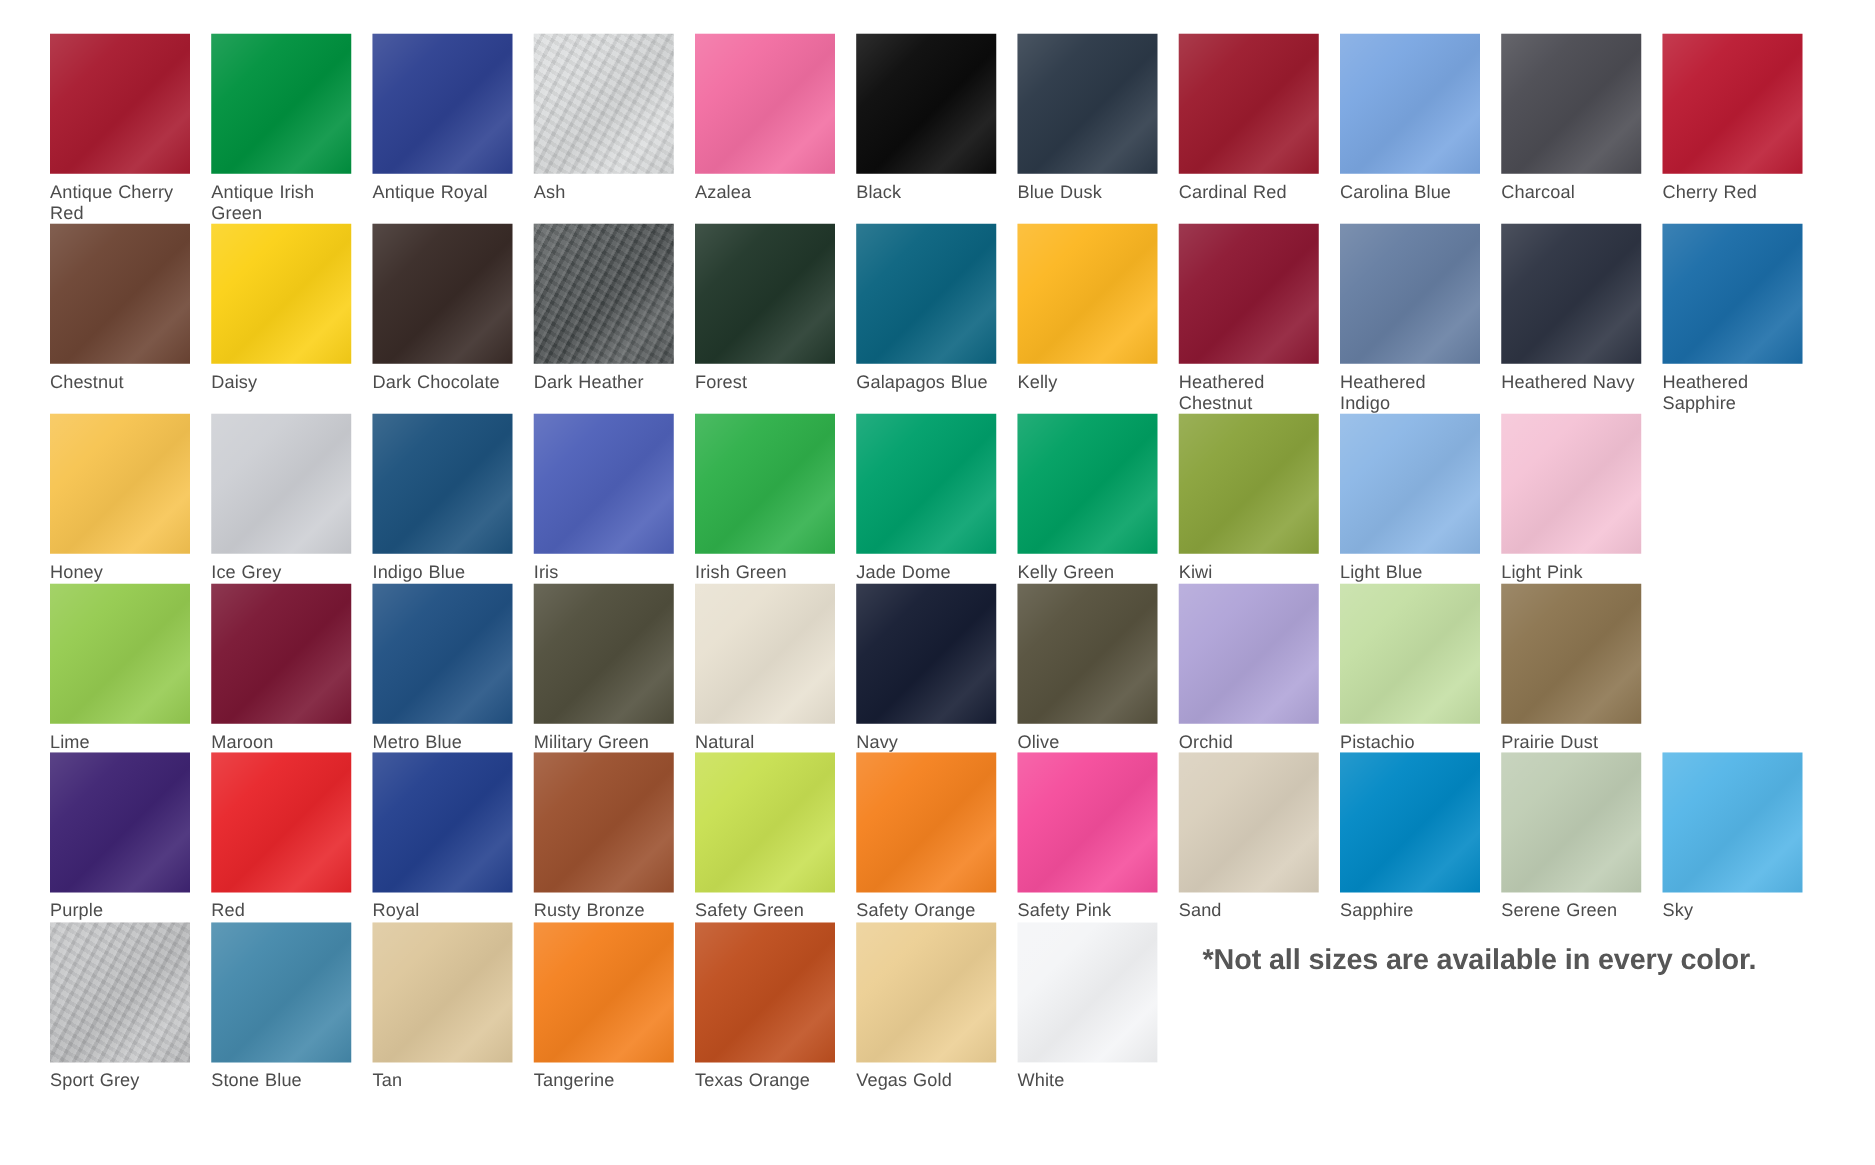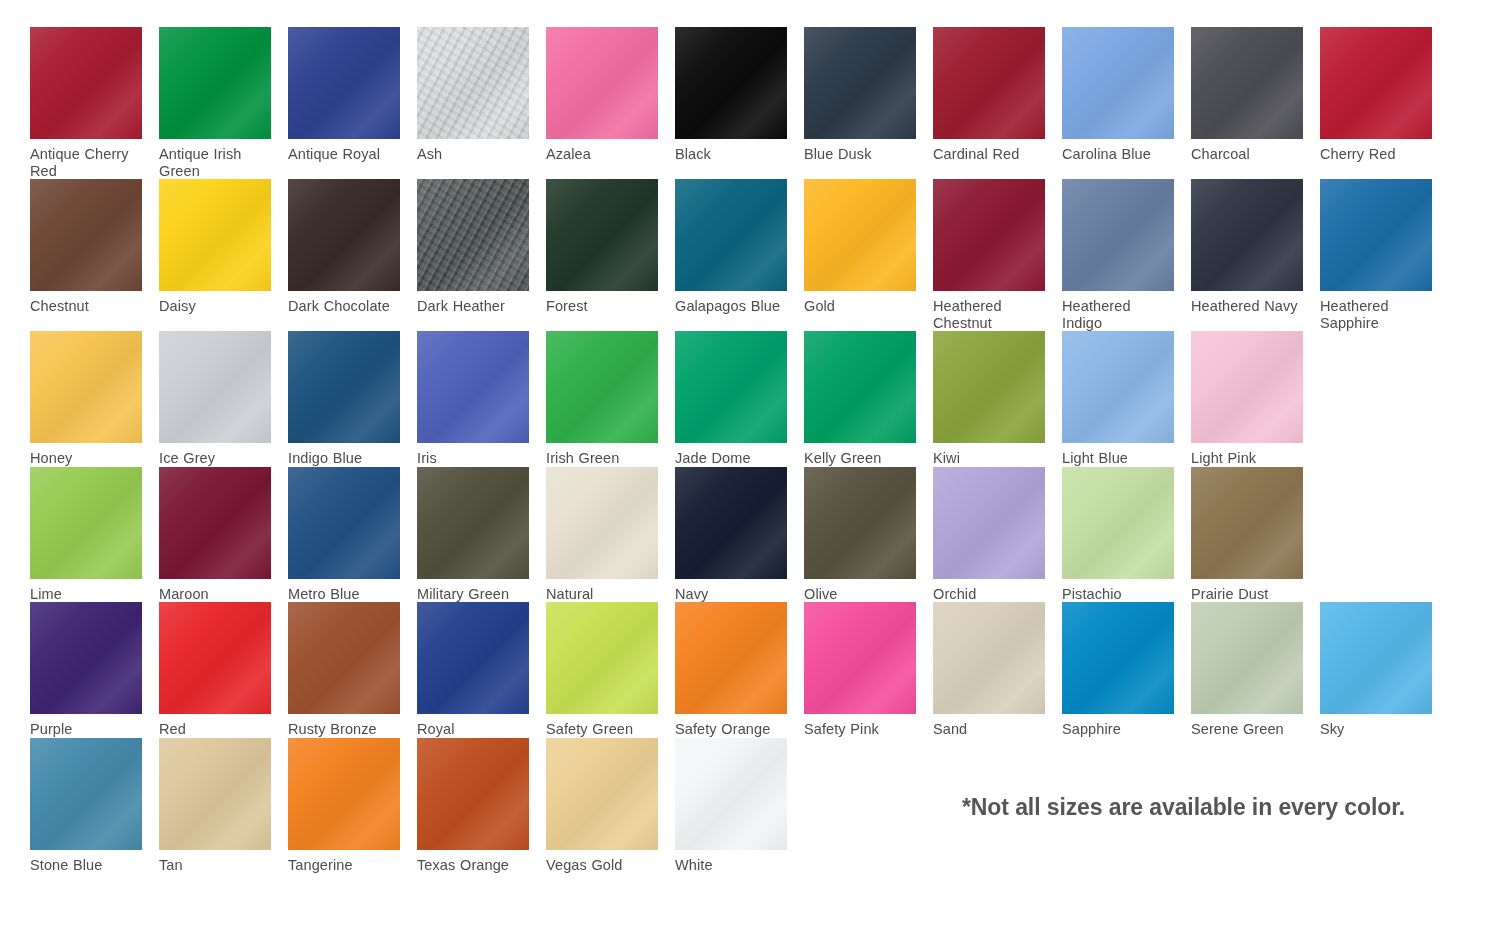--- a/index.html
+++ b/index.html
@@ -12,21 +12,21 @@
     width: 1500px;
     height: 932px;
     font-family: "Liberation Sans", sans-serif;
     overflow: hidden;
   }
   #chart-root {
     position: relative;
     width: 1500px;
     height: 932px;
     box-sizing: border-box;
-    padding: 27px 0 0 30px;
+    padding: 27px 0 0 40px;
   }
   .swatch-grid {
     display: block;
   }
   .swatch-row {
     display: flex;
     align-items: flex-start;
   }
   .swatch-cell {
     width: 129px;
@@ -69,21 +69,21 @@
     font-size: 14.5px;
     line-height: 16.5px;
     color: #4c4c4c;
     letter-spacing: .1px;
     word-spacing: .5px;
     max-width: 112px;
   }
   .footnote {
     position: absolute;
     left: 962px;
-    top: 793px;
+    top: 753px;
     font-size: 23px;
     line-height: 28px;
     font-weight: bold;
     color: #565656;
     letter-spacing: -0.1px;
     white-space: nowrap;
   }
 </style>
 </head>
 <body>
@@ -156,21 +156,21 @@
         <div class="swatch-cell">
           <div class="swatch-chip" style="background-color: rgb(33, 55, 42);"></div>
           <div class="swatch-label">Forest</div>
         </div>
         <div class="swatch-cell">
           <div class="swatch-chip" style="background-color: rgb(11, 100, 128);"></div>
           <div class="swatch-label">Galapagos Blue</div>
         </div>
         <div class="swatch-cell">
           <div class="swatch-chip" style="background-color: rgb(252, 183, 34);"></div>
-          <div class="swatch-label">Gold</div>
+          <div class="swatch-label">Kelly</div>
         </div>
         <div class="swatch-cell">
           <div class="swatch-chip" style="background-color: rgb(141, 24, 51);"></div>
           <div class="swatch-label">Heathered Chestnut</div>
         </div>
         <div class="swatch-cell">
           <div class="swatch-chip" style="background-color: rgb(102, 126, 162);"></div>
           <div class="swatch-label">Heathered Indigo</div>
         </div>
         <div class="swatch-cell">
@@ -269,28 +269,28 @@
       <div class="swatch-row">
         <div class="swatch-cell">
           <div class="swatch-chip" style="background-color: rgb(63, 36, 115);"></div>
           <div class="swatch-label">Purple</div>
         </div>
         <div class="swatch-cell">
           <div class="swatch-chip" style="background-color: rgb(232, 38, 43);"></div>
           <div class="swatch-label">Red</div>
         </div>
         <div class="swatch-cell">
+          <div class="swatch-chip" style="background-color: rgb(36, 64, 142);"></div>
+          <div class="swatch-label">Royal</div>
+        </div>
+        <div class="swatch-cell">
           <div class="swatch-chip" style="background-color: rgb(155, 81, 47);"></div>
           <div class="swatch-label">Rusty Bronze</div>
         </div>
         <div class="swatch-cell">
-          <div class="swatch-chip" style="background-color: rgb(36, 64, 142);"></div>
-          <div class="swatch-label">Royal</div>
-        </div>
-        <div class="swatch-cell">
           <div class="swatch-chip" style="background-color: rgb(200, 224, 82);"></div>
           <div class="swatch-label">Safety Green</div>
         </div>
         <div class="swatch-cell">
           <div class="swatch-chip" style="background-color: rgb(245, 130, 32);"></div>
           <div class="swatch-label">Safety Orange</div>
         </div>
         <div class="swatch-cell">
           <div class="swatch-chip" style="background-color: rgb(245, 77, 156);"></div>
           <div class="swatch-label">Safety Pink</div>
@@ -306,20 +306,24 @@
         <div class="swatch-cell">
           <div class="swatch-chip" style="background-color: rgb(191, 205, 180);"></div>
           <div class="swatch-label">Serene Green</div>
         </div>
         <div class="swatch-cell">
           <div class="swatch-chip" style="background-color: rgb(85, 182, 232);"></div>
           <div class="swatch-label">Sky</div>
         </div>
       </div>
       <div class="swatch-row">
+        <div class="swatch-cell">
+          <div class="swatch-chip textured" style="background-color: rgb(191, 192, 194);"></div>
+          <div class="swatch-label">Sport Grey</div>
+        </div>
         <div class="swatch-cell">
           <div class="swatch-chip" style="background-color: rgb(69, 137, 171);"></div>
           <div class="swatch-label">Stone Blue</div>
         </div>
         <div class="swatch-cell">
           <div class="swatch-chip" style="background-color: rgb(221, 199, 156);"></div>
           <div class="swatch-label">Tan</div>
         </div>
         <div class="swatch-cell">
           <div class="swatch-chip" style="background-color: rgb(244, 129, 32);"></div>

